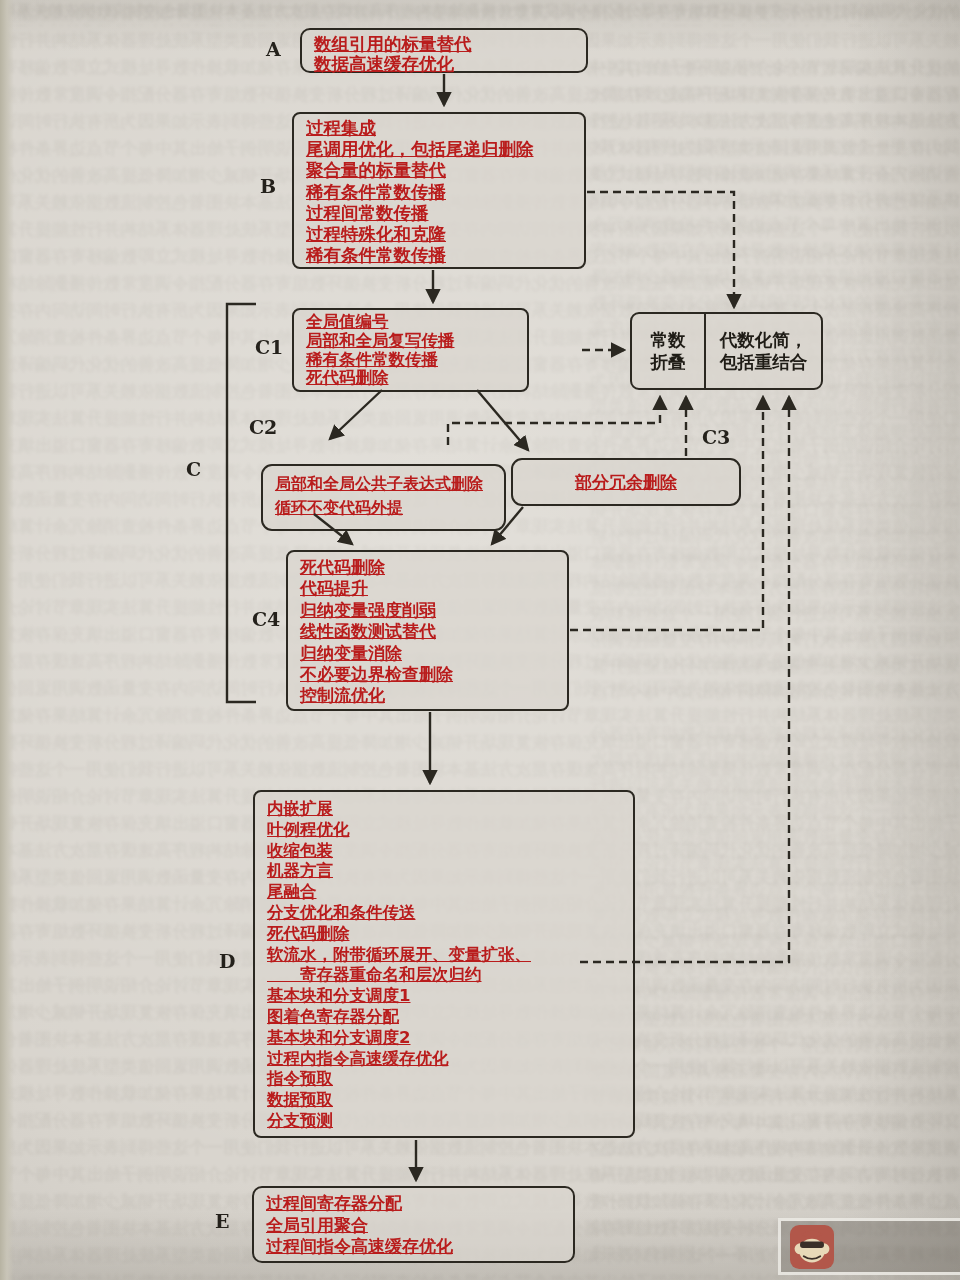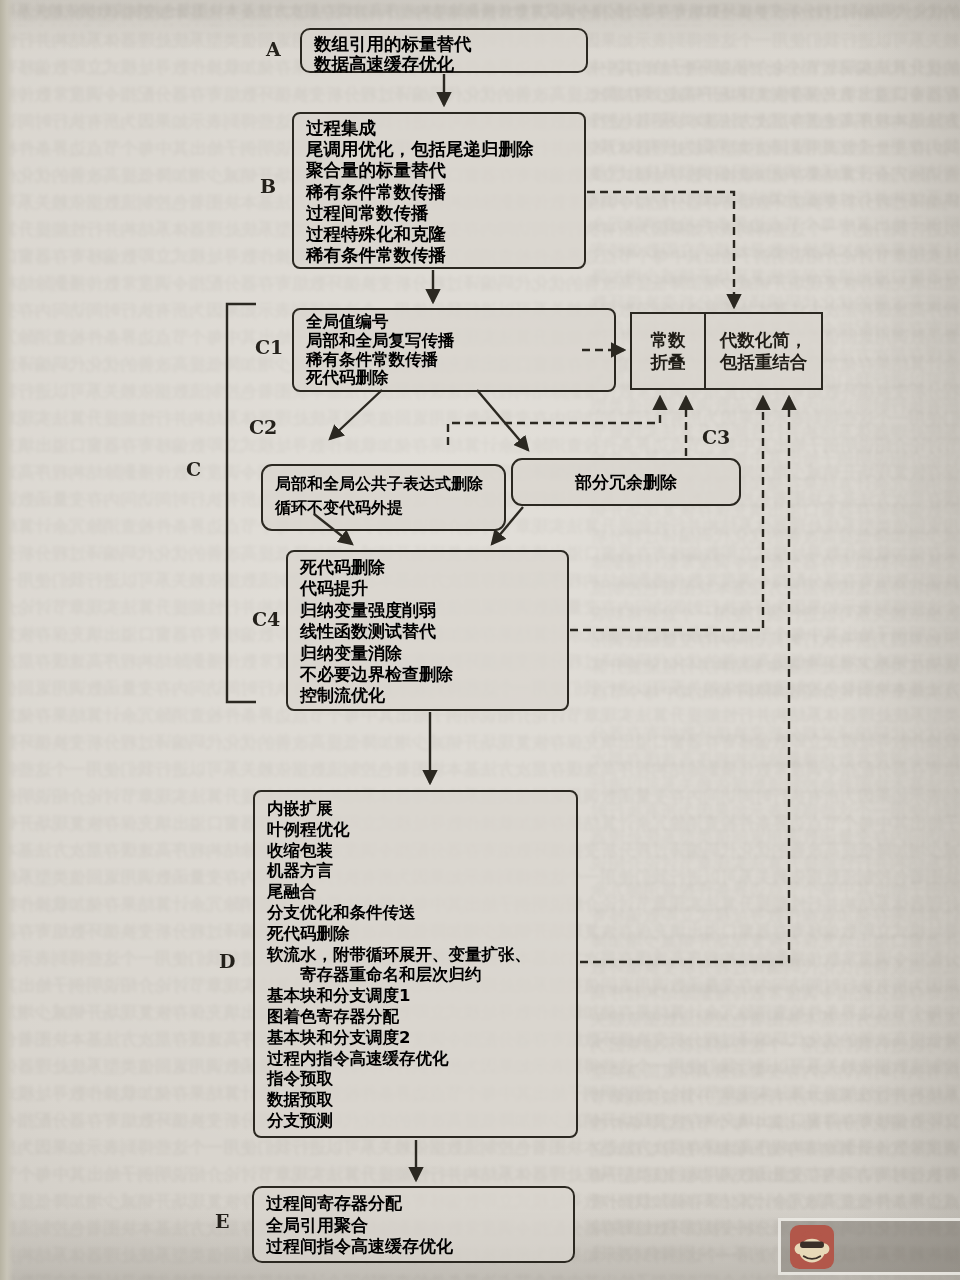--- a/index.html
+++ b/index.html
@@ -23,46 +23,47 @@
     position:absolute;color:#716c62;overflow:hidden;
     transform:scaleX(-1);filter:blur(1.6px);
     word-break:break-all;text-align:justify;font-weight:bold;
   }
   
   #diagram{position:absolute;inset:0;z-index:2;}
   .fbox{
     position:absolute;box-sizing:border-box;
     border:2.5px solid #2b2821;border-radius:8px;
     background:rgba(218,214,207,.72);
-    color:#000000;font-weight:bold;
+    color:#b91c1c;font-weight:bold;
     padding:4px 10px 2px 12px;
+    text-decoration:underline;
   }
   .fbox .bl{white-space:pre;}
   .stage-label{
     position:absolute;z-index:3;color:#24211b;font-weight:bold;
     font-family:"DejaVu Serif",serif;font-size:19px;
   }
   #connectors{position:absolute;inset:0;z-index:2;}
   .solidline{stroke:#2b2821;stroke-width:2.4;fill:none;}
   .dashline{stroke:#2b2821;stroke-width:2.4;fill:none;stroke-dasharray:8 5;}
   
   #box-a{left:300px;top:28px;width:288px;height:45px;font-size:17.5px;line-height:20px;border-radius:10px;}
   #box-b{left:292px;top:112px;width:294px;height:157px;font-size:17.5px;line-height:21.2px;}
-  #box-c1{left:292px;top:308px;width:324px;height:84px;font-size:16.5px;line-height:18.8px;padding-top:3px;}
+  #box-c1{left:292px;top:308px;width:237px;height:84px;font-size:16.5px;line-height:18.8px;padding-top:3px;}
   #box-cf{left:630px;top:312px;width:193px;height:78px;position:absolute;display:flex;
-          border:2.5px solid #2b2821;border-radius:0;background:rgba(218,214,207,.72);
+          border:2.5px solid #2b2821;border-radius:9px;background:rgba(218,214,207,.72);
           color:#1f1c16;font-weight:bold;box-sizing:border-box;padding:0;}
   #box-cf .cell{display:flex;flex-direction:column;justify-content:center;align-items:center;
           font-size:17.5px;line-height:22px;}
   #box-cf .cell.left{width:72px;border-right:2.5px solid #2b2821;}
   #box-cf .cell.right{flex:1;}
   #box-c2{left:261px;top:464px;width:245px;height:67px;font-size:16px;line-height:24px;border-radius:11px;padding-top:6px;}
   #box-c3{left:511px;top:458px;width:230px;height:48px;font-size:17px;line-height:40px;text-align:center;border-radius:11px;padding:2px 0 0 0;}
   #box-c4{left:286px;top:550px;width:283px;height:161px;font-size:17px;line-height:21.4px;padding-top:5px;}
-  #box-d{left:253px;top:790px;width:325px;height:348px;font-size:16.5px;line-height:20.8px;padding-top:7px;}
+  #box-d{left:253px;top:790px;width:382px;height:348px;font-size:16.5px;line-height:20.8px;padding-top:7px;}
   #box-e{left:252px;top:1186px;width:323px;height:77px;font-size:17px;line-height:21.5px;padding-top:5px;border-radius:10px;}
   
   #watermark{
     position:absolute;left:778px;top:1218px;width:190px;height:57px;z-index:4;
     background:rgba(104,99,92,.38);border:3px solid rgba(250,249,244,.78);
     display:flex;align-items:center;padding-left:9px;box-sizing:border-box;
   }
   #watermark svg{display:block;}
 </style>
 </head>

